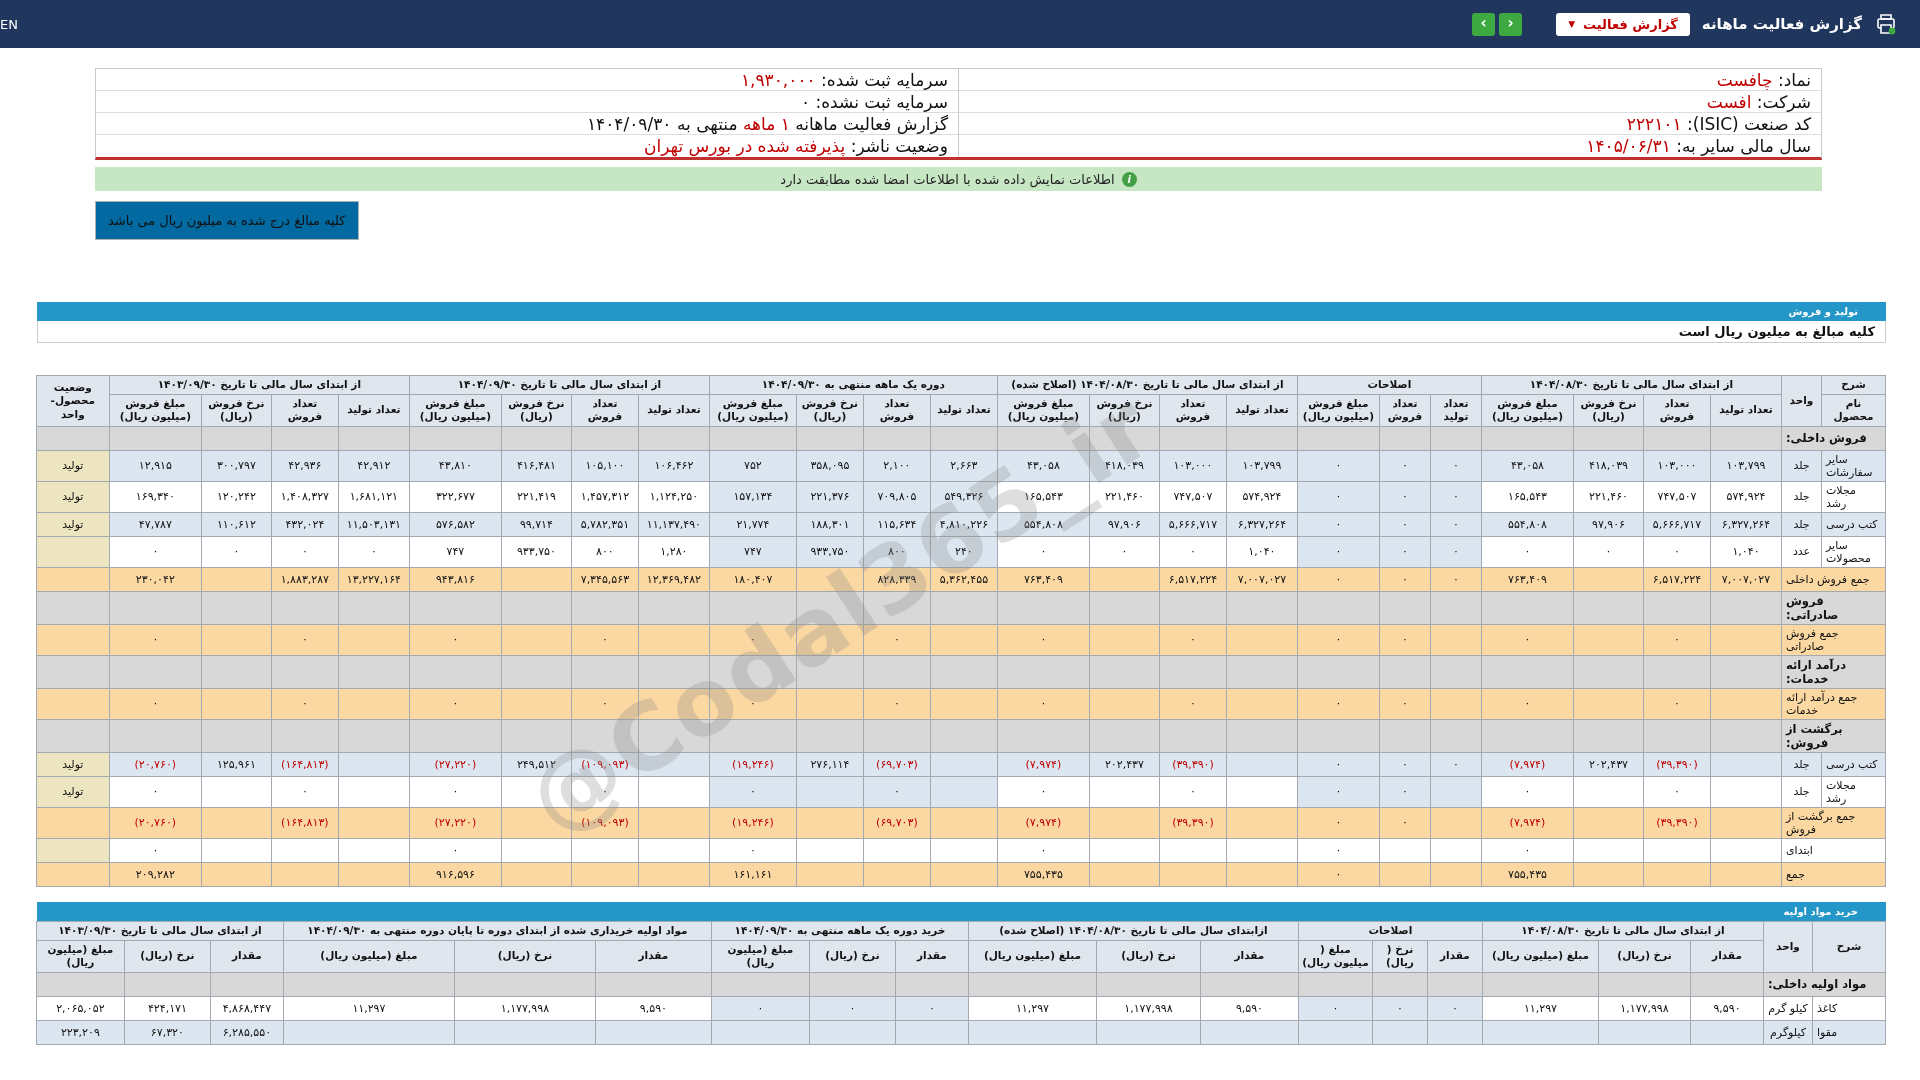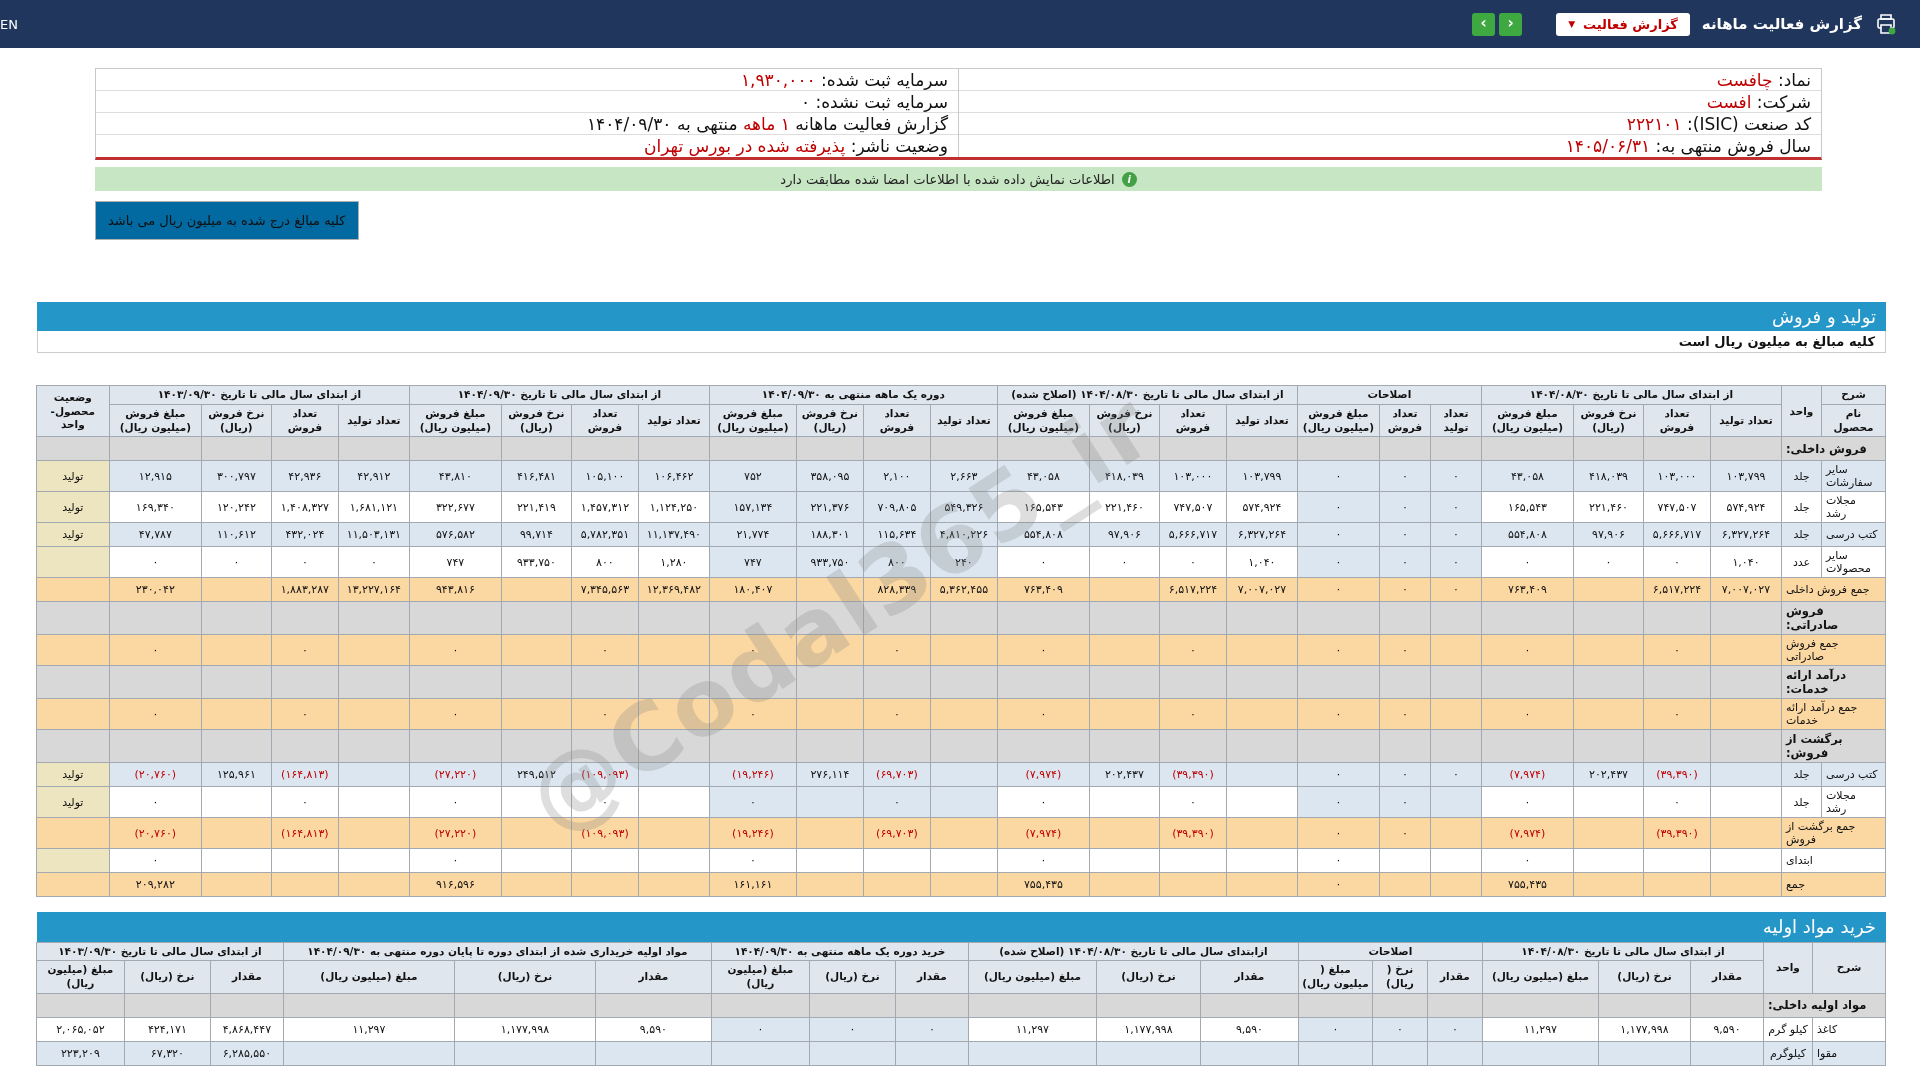--- a/index.html
+++ b/index.html
@@ -34,22 +34,22 @@
   .banner{margin-top:7px;background:var(--banner-bg,#c7e6c3);height:24px;display:flex;align-items:center;
     justify-content:center;gap:7px;font-size:13px;color:#222}
   .info-icon{width:15px;height:15px;border-radius:50%;background:var(--banner-icon,#43a047);color:#fff;
     font-size:10px;font-weight:bold;font-style:italic;display:inline-flex;align-items:center;
     justify-content:center;flex:0 0 auto}
   .note-box{margin:10px auto 0 0;width:max-content;border:1px solid #b0b0b0;padding:11px 12px;
     font-size:13px;font-weight:normal;background:#0369a1}
 
   
   .tables-area{width:1849px;margin:62px 34px 0 auto;position:relative}
-  .section-bar{background:var(--section-bar,#2496c7);color:#fff;font-size:18px;font-weight:normal;
-    padding:3px 10px;line-height:1.3}
+  .section-bar{background:var(--section-bar,#2496c7);color:#fff;font-size:10px;font-weight:bold;
+    padding:3px 28px;line-height:1.3}
   .subtitle-row{border:1px solid #ccc;border-top:none;font-size:13px;font-weight:bold;padding:3px 10px;
     margin-bottom:32px;background:#fff}
   .bar2{margin-top:15px}
   .data-table{border-collapse:collapse;table-layout:fixed;width:1849px;background:#fff}
   .data-table th,.data-table td{border:1px solid #a3a9b0;overflow:hidden;vertical-align:middle}
   .data-table th{background:#e0e6ee;font-size:10.5px;font-weight:bold;padding:2px 3px;line-height:1.3;
     text-align:center}
   .data-table td{font-size:11px;padding:2px 4px;height:24px;text-align:center}
   .data-table td.num{direction:ltr}
   .data-table td.name{text-align:left;padding-right:6px}
@@ -91,21 +91,21 @@
     </button>
   </div>
 </div>
 
 <div class="info-area">
   <div class="info-table">
     <div class="info-col" id="info-right">
         <div class="info-row"><span class="ilbl">نماد: </span><span class="ival red">چافست</span></div>
         <div class="info-row"><span class="ilbl">شرکت: </span><span class="ival red">افست</span></div>
         <div class="info-row"><span class="ilbl">کد صنعت (ISIC): </span><span class="ival red">۲۲۲۱۰۱</span></div>
-        <div class="info-row"><span class="ilbl">سال فروش منتهی به: </span><span class="ival red">۱۴۰۵/۰۶/۳۱</span></div>
+        <div class="info-row"><span class="ilbl">سال مالی سایر به: </span><span class="ival red">۱۴۰۵/۰۶/۳۱</span></div>
       </div>
     <div class="info-col" id="info-left">
         <div class="info-row"><span class="ilbl">سرمایه ثبت شده: </span><span class="ival red">۱,۹۳۰,۰۰۰</span></div>
         <div class="info-row"><span class="ilbl">سرمایه ثبت نشده: </span><span class="ival">۰</span></div>
         <div class="info-row"><span class="ilbl">گزارش فعالیت ماهانه </span><span class="ival red">۱ ماهه</span><span class="ilbl"> منتهی به ۱۴۰۴/۰۹/۳۰</span></div>
         <div class="info-row"><span class="ilbl">وضعیت ناشر: </span><span class="ival red">پذیرفته شده در بورس تهران</span></div>
       </div>
   </div>
   <div class="banner">
     <span class="info-icon">i</span>

